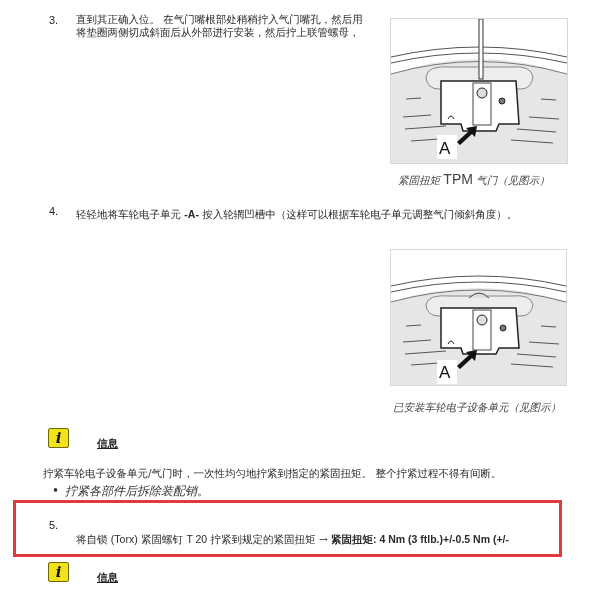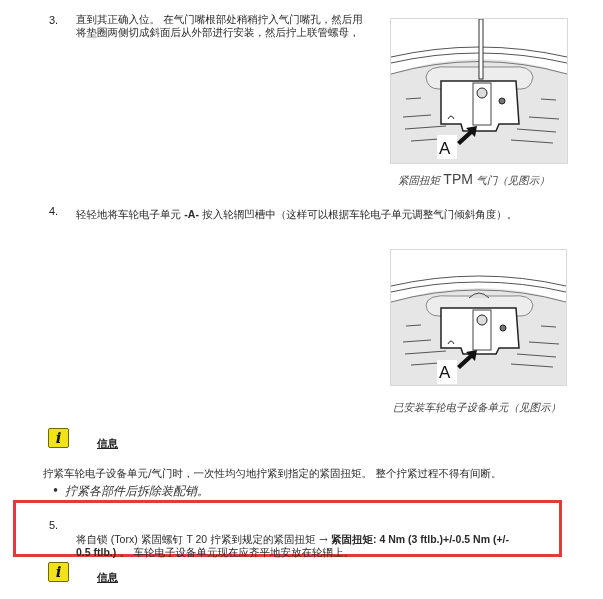--- a/index.html
+++ b/index.html
@@ -97,19 +97,16 @@
 <div class="abs bullet" style="left:52px; top:483px; white-space:nowrap;">
   <span style="font-style:normal; margin-right:6px;">•</span><span>拧紧各部件后拆除装配销。</span>
 </div>
 
 <div class="abs red-box" style="left:13px; top:500px; width:549px; height:57px;"></div>
 <div class="abs step-num" style="left:49px; top:519px;">5.</div>
 <div class="abs body-text" style="left:76px; top:533px; white-space:nowrap;">
   <div>
     <span>将自锁 </span><span class="sans">(Torx)</span><span> 紧固螺钉 </span><span class="sans">T 20</span><span> 拧紧到规定的紧固扭矩 → </span><span class="sans-b">紧固扭矩: 4 Nm (3 ftlb.)+/-0.5 Nm (+/-</span>
   </div>
-  <div>
-    <span class="sans-b">0.5 ftlb.)</span><span> 。  车轮电子设备单元现在应齐平地安放在轮辋上。</span>
-  </div>
 </div>
 
 <div class="abs info-icon" style="left:48px; top:562px;">i</div>
 <div class="abs info-label" style="left:97px; top:571px;">信息</div>
 
 </body></html>

